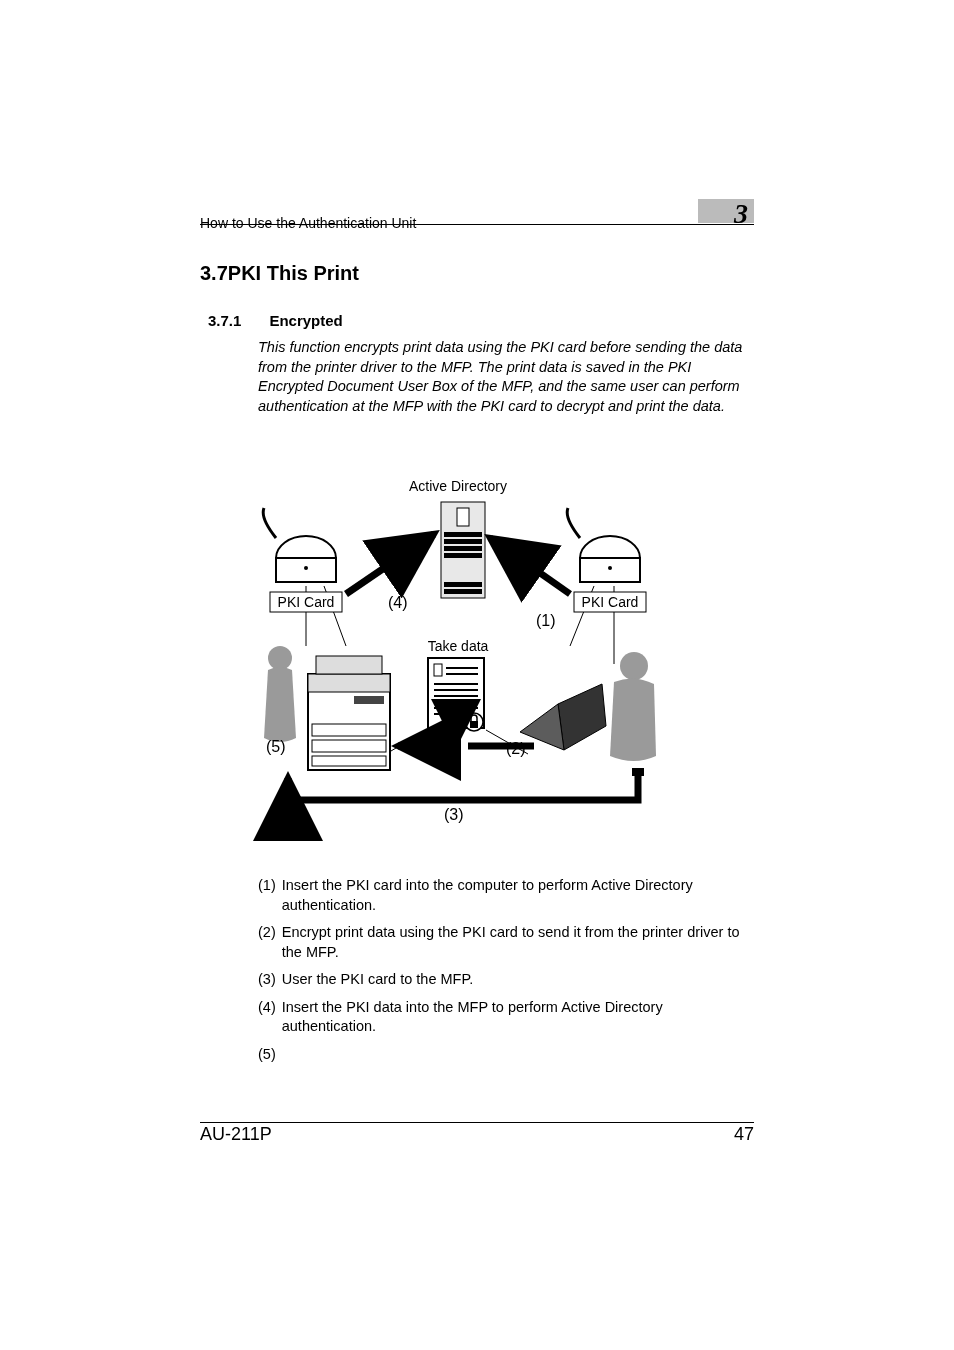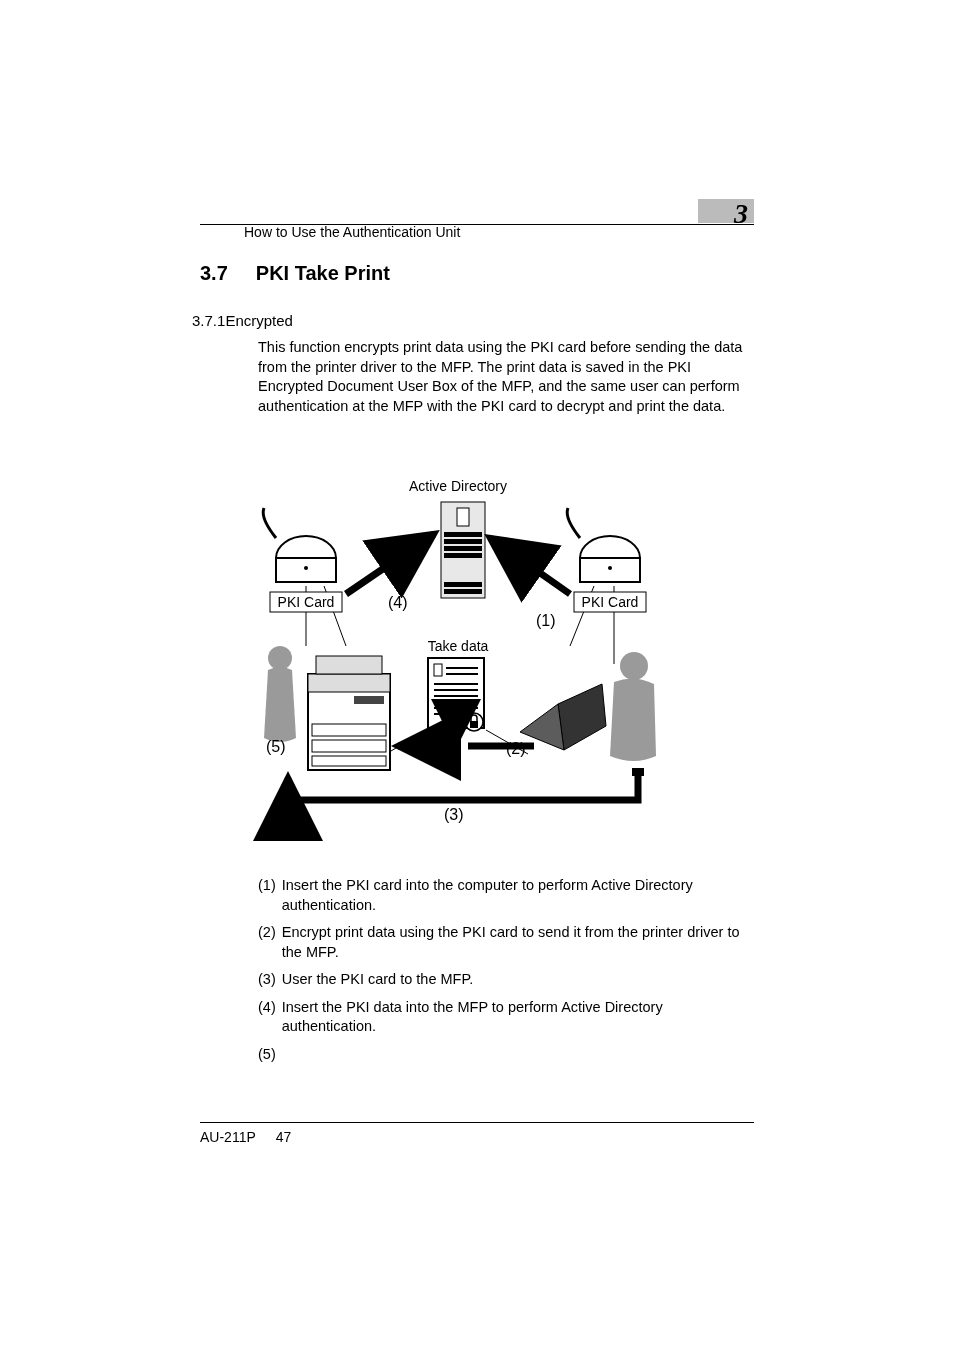--- a/index.html
+++ b/index.html
@@ -1,51 +1,51 @@
 <!DOCTYPE html>
 <html><head>
 <meta charset="utf-8">
 <style>
   html,body{margin:0;padding:0;background:#fff;font-family:Arial,Helvetica,sans-serif;color:#000;}
   .page{width:954px;height:1350px;margin:0 auto;position:relative;box-sizing:border-box;padding:200px 200px 0 200px;}
   .top-hairline{position:absolute;left:200px;right:200px;top:224px;border-top:1px solid #000;}
-  .header-row{position:absolute;left:200px;right:200px;top:224px;display:flex;justify-content:space-between;align-items:flex-end;font-size:14px;margin-left:44px;}
+  .header-row{position:absolute;left:200px;right:200px;top:215px;display:flex;justify-content:space-between;align-items:flex-end;font-size:14px;}
   .chapter-tab{position:absolute;right:200px;top:199px;width:56px;height:24px;background:#bbb;}
   .chapter-num{position:absolute;right:206px;top:198px;font:italic 900 28px Georgia,serif;}
-  .h1-row{position:absolute;left:200px;top:262px;display:flex;gap:28px;font-weight:900;font-size:20px;}
-  .h2-row{position:absolute;left:192px;top:312px;display:flex;font-weight:400;font-size:15px;}
+  .h1-row{position:absolute;left:200px;top:262px;display:flex;font-weight:900;font-size:20px;}
+  .h2-row{position:absolute;left:208px;top:312px;display:flex;gap:28px;font-weight:700;font-size:15px;}
   .body{position:absolute;left:258px;right:200px;font-size:14.5px;line-height:1.35;}
-  .p1{top:338px;}
+  .p1{top:338px;font-style:italic;}
   .p2{top:417px;}
   .diagram{position:absolute;left:258px;top:478px;width:400px;height:368px;}
   .dlabel{position:absolute;font-size:14px;}
   .steps{position:absolute;left:258px;right:200px;top:876px;font-size:14.5px;line-height:1.35;}
   .step{display:flex;gap:6px;margin-bottom:8px;}
   .step .n{flex:0 0 auto;}
   .bot-hairline{position:absolute;left:200px;right:200px;bottom:227px;border-top:1px solid #000;}
-  .footer-row{position:absolute;left:200px;right:200px;bottom:205px;display:flex;font-size:14px;gap:20px;}
+  .footer-row{position:absolute;left:200px;right:200px;bottom:205px;display:flex;justify-content:space-between;font-size:18px;gap:20px;}
   svg{overflow:visible;}
 </style>
 </head>
 <body>
 
 <div class="page">
 
   <div class="chapter-tab"></div>
   <div class="chapter-num">3</div>
 
   <div class="header-row">
     <span>How to Use the Authentication Unit</span>
     <span></span>
   </div>
   <div class="top-hairline"></div>
 
   <div class="h1-row">
     <span>3.7</span>
-    <span>PKI Take Print</span>
+    <span>PKI This Print</span>
   </div>
 
   <div class="h2-row">
     <span>3.7.1</span>
     <span>Encrypted</span>
   </div>
 
   <div class="body p1">This function encrypts print data using the PKI card before sending the data from the printer driver to the MFP. The print data is saved in the PKI Encrypted Document User Box of the MFP, and the same user can perform authentication at the MFP with the PKI card to decrypt and print the data.</div>
 
   <div class="diagram">

